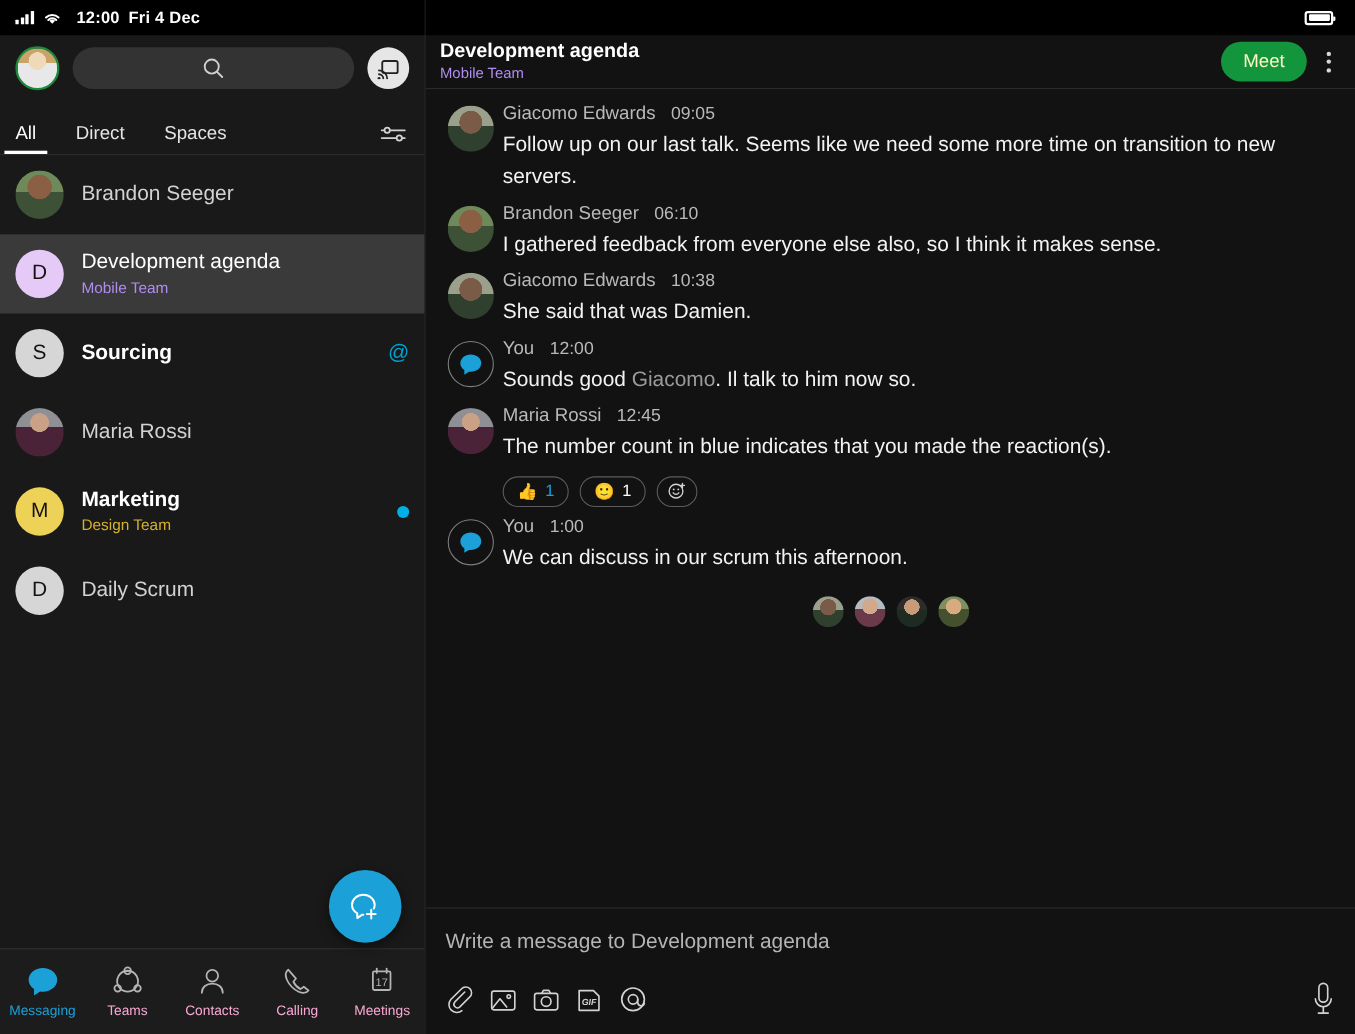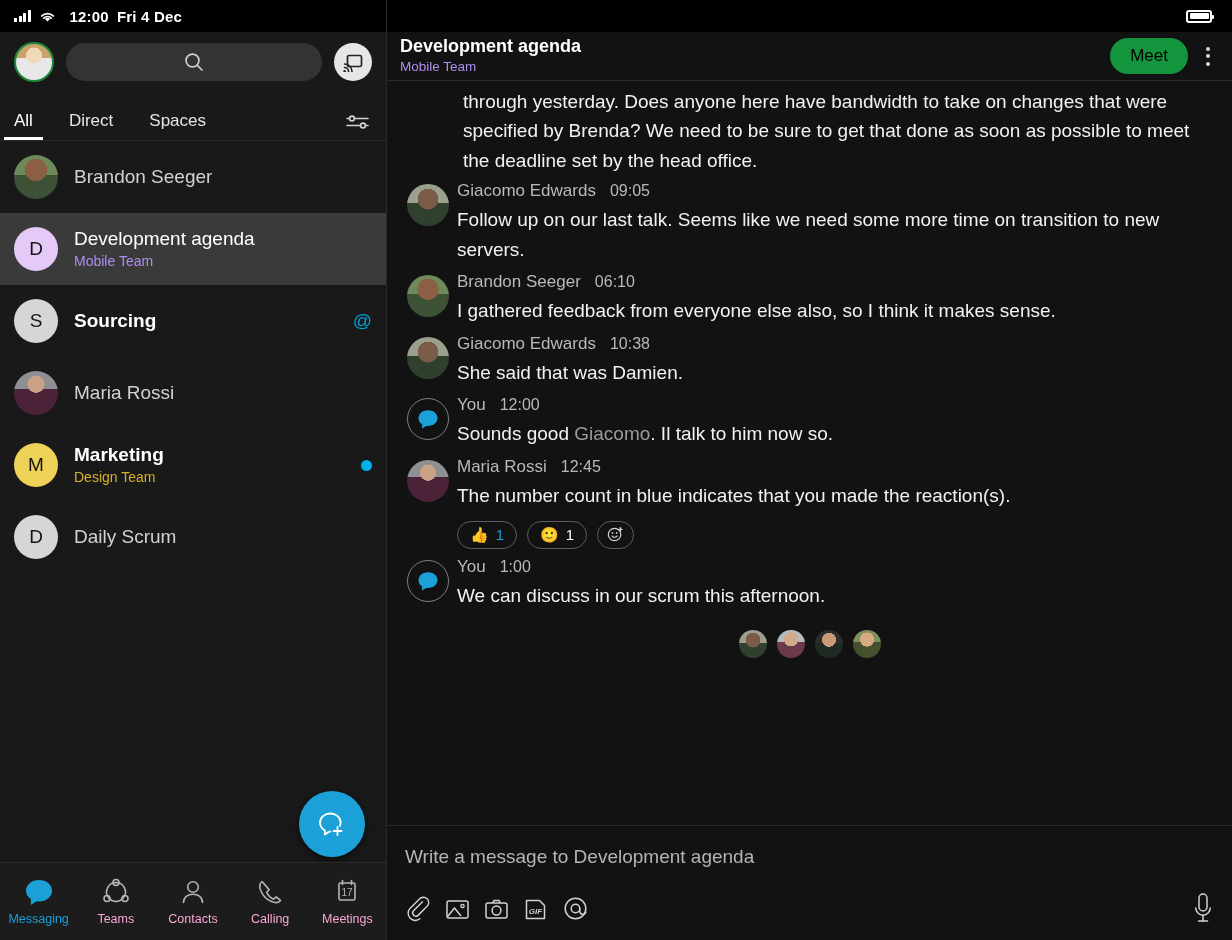--- a/index.html
+++ b/index.html
@@ -103,21 +103,21 @@
   .battery::after { content:""; position:absolute; right:-4px; top:3.5px; width:2.5px; height:4px; background:#fff; border-radius:0 1px 1px 0; }
 
   #chat-header {
     height: 49px; display: flex; align-items: center; padding: 0 16px 0 13px;
     border-bottom: 1px solid #2a2a2a; gap: 12px;
   }
   #chat-header .htext { flex: 1; min-width: 0; }
   .h-title { font-size: 18px; font-weight: bold; color: #fff; line-height: 1.1; }
   .h-sub { font-size: 13.5px; color: #b08cf0; line-height: 1.2; margin-top: 2px; }
   #meet-btn {
-    background: #12953c; color: #000000; font-size: 17px;
+    background: #12953c; color: #fef9c3; font-size: 17px;
     padding: 8px 20px; border-radius: 19px; flex: none;
   }
   #kebab { display: flex; flex-direction: column; gap: 3.5px; padding: 6px 6px; flex: none; }
   #kebab i { width: 4px; height: 4px; border-radius: 50%; background: #d8d8d8; display: block; }
 
   #messages { flex: 1; overflow: hidden; padding: 6px 20px 0 20px; }
   .msg { display: flex; gap: 8px; padding: 6px 0 2px 0; }
   .msg .m-ava { width: 42px; height: 42px; flex: none; margin-top: 3px; }
   .you-ava {
     width: 42px; height: 42px; border-radius: 50%; border: 1.5px solid #7d7d7d;
@@ -342,21 +342,20 @@
       <div id="meet-btn">Meet</div>
       <div id="kebab">
           <i></i>
           <i></i>
           <i></i>
         </div>
     </div>
 
     <div id="messages">
 
-      <div class="cont-text">through yesterday. Does anyone here have bandwidth to take on changes that were specified by Brenda? We need to be sure to get that done as soon as possible to meet the deadline set by the head office.</div>
 
       <div class="msg">
         <div class="avatar m-ava" style="background:radial-gradient(circle at 50% 36%, #7a5b47 0 30%, rgba(0,0,0,0) 31%), linear-gradient(#9aa08c 0 45%, #30402f 45% 100%)"></div>
         <div class="m-body">
           <div class="m-meta">
             <span class="m-name">Giacomo Edwards</span>
             <span class="m-time">09:05</span>
           </div>
           <div class="m-text">Follow up on our last talk. Seems like we need some more time on transition to new servers.</div>
         </div>

